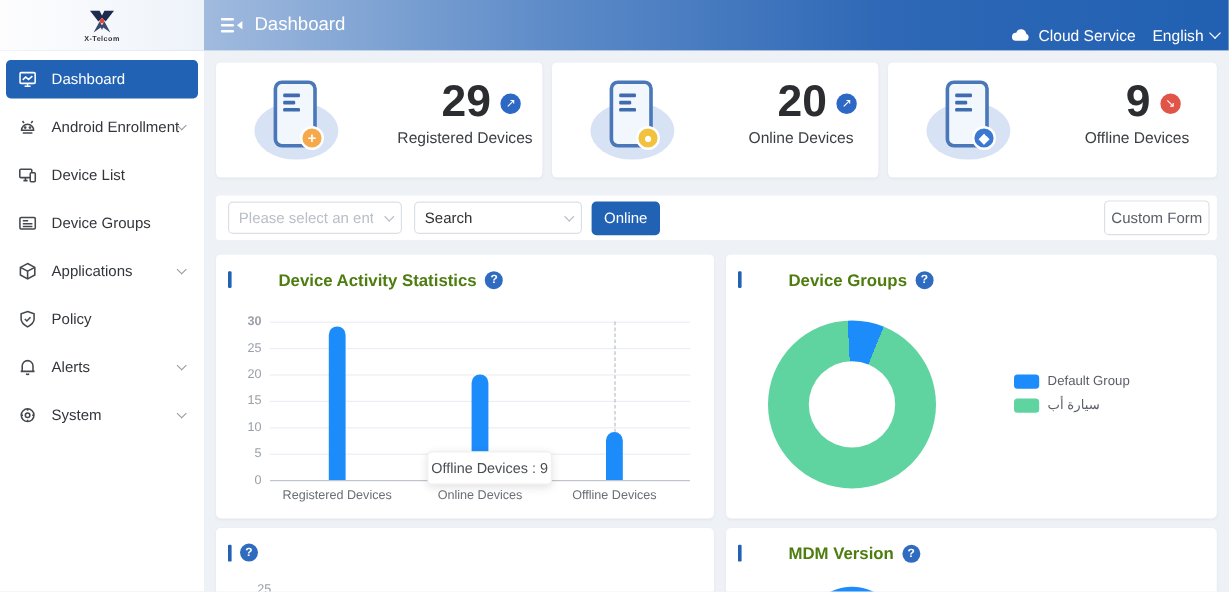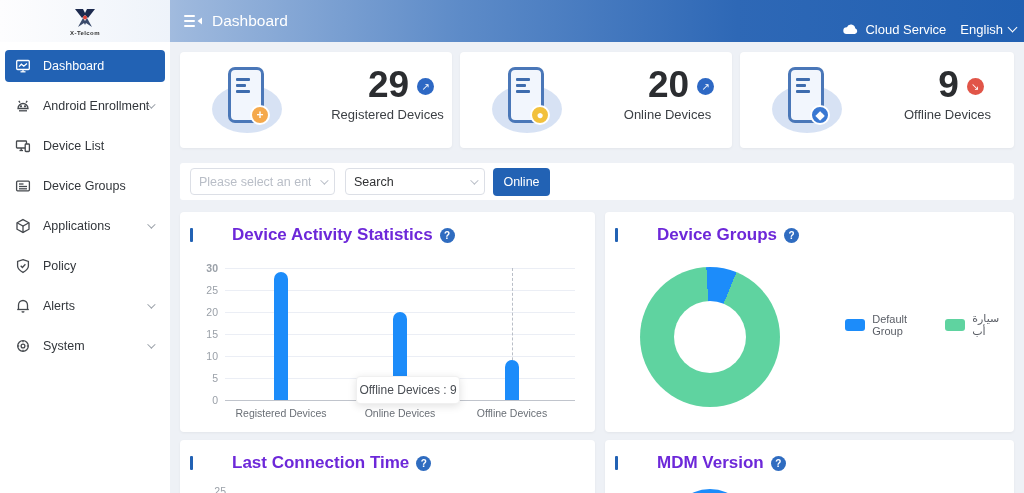--- a/index.html
+++ b/index.html
@@ -31,21 +31,21 @@
   .side-item.active .side-label { color:#fff; }
   .side-icon { width:16px; height:16px; margin:0 12px 0 10px; display:flex; align-items:center; justify-content:center; }
   .side-label { font-size:12.5px; color:#32363b; white-space:nowrap; }
   .side-item .chev { position:absolute; right:12px; width:6px; height:6px;
     border-right:1.4px solid #9aa0a8; border-bottom:1.4px solid #9aa0a8; transform:rotate(45deg) translateY(-2px); }
 
   
   .card { position:absolute; background:#fff; border-radius:4px; box-shadow:0 1px 3px rgba(0,0,0,.05); }
   .sec-title { position:absolute; left:10px; top:13px; display:flex; align-items:center; gap:7px; }
   .tbar { width:3px; height:14px; background:#2262b4; border-radius:1px; }
-  .sec-title h3 { font-size:17px; color:#6d28d9; font-weight:bold;padding-left:32px; }
+  .sec-title h3 { font-size:14px; color:#4d7c0f; font-weight:bold;padding-left:32px; }
   .qbadge { width:15px; height:15px; border-radius:50%; background:#2f6cc0; color:#fff;
     font-size:10px; font-weight:bold; display:flex; align-items:center; justify-content:center; cursor:pointer; }
 
   
   .stat-card { top:52px; height:96px; }
   .illo { position:absolute; left:30px; top:11px; width:74px; height:74px; }
   .blob { position:absolute; left:2px; top:22px; width:70px; height:48px; background:#c9d8f0; border-radius:50%; opacity:.75; }
   .phone { position:absolute; left:18px; top:4px; width:36px; height:56px; background:#f2f6fd;
     border:3px solid #4a77b8; border-radius:7px; }
   .phone .ln { position:absolute; left:5px; height:3px; background:#3e6cae; border-radius:1px; }
@@ -78,21 +78,21 @@
   .axisline { position:absolute; height:1px; background:#c0c4cc; }
   .ytick { position:absolute; width:30px; text-align:right; font-size:10.5px; color:#9aa0a8; }
   .xtick { position:absolute; font-size:10.5px; color:#6a6f76; text-align:center; }
   .bar { position:absolute; background:#1c8cfa; border-radius:7px 7px 0 0; }
   .dashline { position:absolute; width:0; border-left:1px dashed #b9bec7; }
   .tooltip { position:absolute; left:176px; top:164px; width:104px; height:28px; background:#fff; border:1px solid #f0f0f0;
     border-radius:4px; box-shadow:0 2px 8px rgba(0,0,0,.12); display:flex; align-items:center; justify-content:center;
     font-size:12px; color:#4a4e54; z-index:3; white-space:nowrap; }
   .donut { position:absolute; left:35px; top:55px; width:140px; height:140px; border-radius:50%; }
   .donut-hole { position:absolute; left:34px; top:34px; width:72px; height:72px; border-radius:50%; background:#fff; }
-  .legend { position:absolute; left:240px; top:100px; display:flex; flex-direction:row; gap:7px; }
+  .legend { position:absolute; left:240px; top:100px; display:flex; flex-direction:column; gap:7px; }
   .legend-item { display:flex; align-items:center; gap:7px; cursor:pointer; }
   .legend-swatch { width:21px; height:12px; border-radius:3px; }
   .legend-label { font-size:11px; color:#5a5e66; }
 
   
   .bottom-left { left:180px; top:440px; width:415px; height:140px; }
   .bottom-right { left:605px; top:440px; width:409px; height:140px; }
   .partial-tick { position:absolute; left:16px; top:45px; width:30px; text-align:right; font-size:10.5px; color:#9aa0a8; }
   .partial-arc { position:absolute; left:63px; top:49px; width:84px; height:84px; border-radius:50%; background:#1c8cfa; }
 
@@ -296,20 +296,21 @@
   <div class="filter-bar">
     <div class="sel" style="left:10px; width:145px;">
       <span class="ph">Please select an ente</span>
       <span class="chev-g"></span>
     </div>
     <div class="sel" style="left:165px; width:140px;">
       <span class="val">Search</span>
       <span class="chev-g"></span>
     </div>
     <button class="btn-search">Online</button>
+    <button class="btn-custom">Custom Form</button>
   </div>
 
   <div class="card chart-card-left">
     <div class="sec-title">
       <span class="tbar"></span>
       <h3>Device Activity Statistics</h3>
       <span class="qbadge">?</span>
     </div>
     <div id="activity-plot" style="position:absolute; left:0; top:0; width:415px; height:220px;">
         <div class="axisline" style="left: 45px; width: 350px; top: 188px;"></div>
@@ -354,21 +355,20 @@
         <div class="legend-item">
           <span class="legend-swatch" style="background:#5fd3a0;"></span>
           <span class="legend-label">سيارة أب</span>
         </div>
       </div>
   </div>
 
   <div class="card bottom-left">
     <div class="sec-title">
       <span class="tbar"></span>
-      <h3>Last Connection Time</h3>
       <span class="qbadge">?</span>
     </div>
     <div class="partial-tick">25</div>
   </div>
 
   <div class="card bottom-right">
     <div class="sec-title">
       <span class="tbar"></span>
       <h3>MDM Version</h3>
       <span class="qbadge">?</span>

